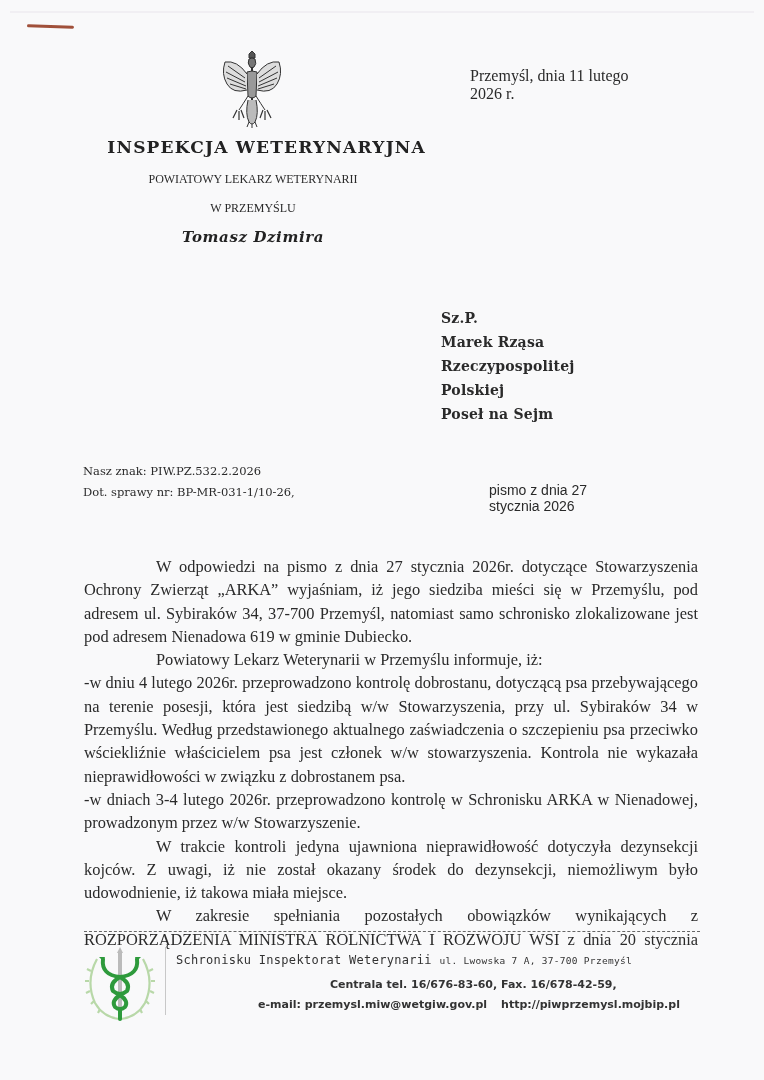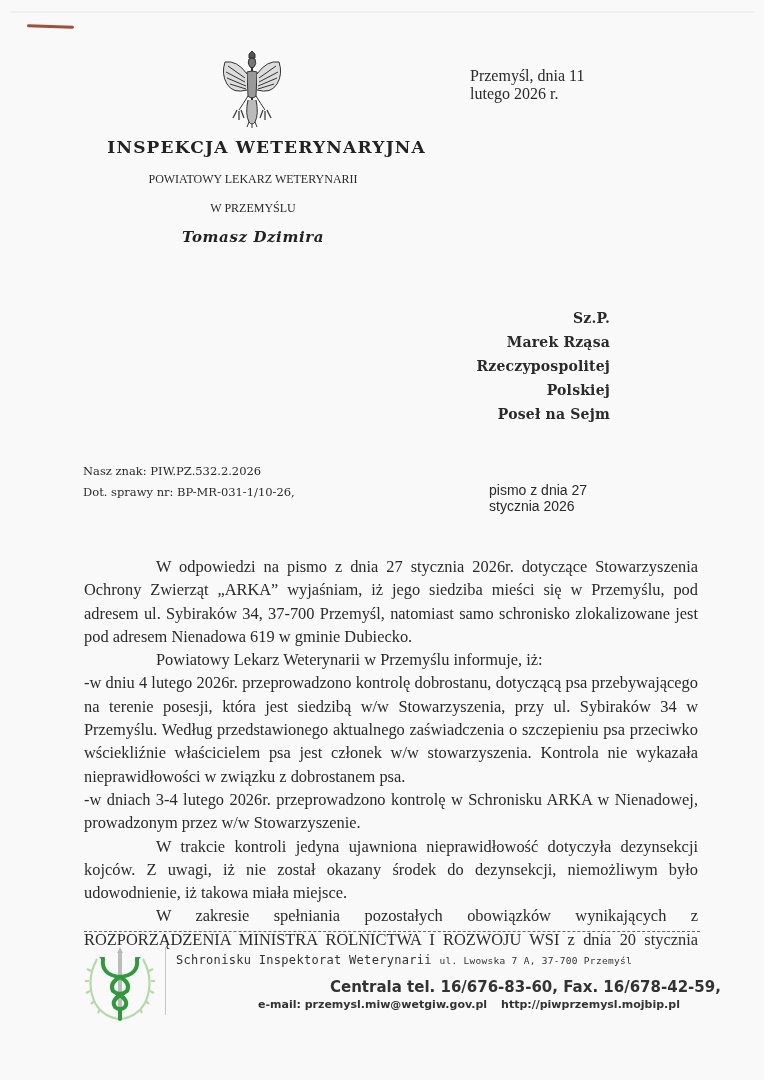--- a/index.html
+++ b/index.html
@@ -1,43 +1,43 @@
 <!DOCTYPE html>
 <html><head>
   <meta charset="utf-8">
   <style>
     html, body { margin: 0; padding: 0; }
     body {
       width: 764px; height: 1080px; position: relative; overflow: hidden;
       background: #f9f9fa; color: #222;
       font-family: "DejaVu Serif", serif;
     }
-    .page { position: absolute; left: 0; top: 0; width: 610px; height: 1080px; }
+    .page { position: absolute; left: 0; top: 0; width: 610px; height: 1080px; padding-left: 20px; }
     .scan-edge { position: absolute; left: 10px; top: 11px; width: 744px; height: 2px; background: #f1eff3; }
     .red-mark { position: absolute; left: 27px; top: 25px; width: 47px; height: 3px; background: #a0503a; transform: rotate(2deg); border-radius: 2px; }
     .eagle { position: absolute; left: 219px; top: 50px; width: 66px; height: 78px; }
     .date { position: absolute; left: 470px; top: 67px; font-family: "Liberation Serif", serif; font-size: 16px; color: #2a2a2a; }
     .org-title { position: absolute; left: 80px; top: 137px; width: 346px; text-align: right; font-family: "DejaVu Serif", serif; font-weight: bold; font-size: 17px; letter-spacing: 1.2px; color: #222; }
     .org-sub { position: absolute; left: 80px; width: 346px; text-align: center; font-family: "Liberation Serif", serif; font-size: 12px; color: #2a2a2a; }
     .org-sub.l1 { top: 172px; }
     .org-sub.l2 { top: 201px; }
     .org-name { position: absolute; left: 80px; top: 228px; width: 346px; text-align: center; font-family: "DejaVu Serif", serif; font-weight: bold; font-style: italic; font-size: 15px; letter-spacing: 0.6px; color: #222; }
-    .recipient { position: absolute; left: 441px; top: 306px; font-family: "DejaVu Serif", serif; font-weight: bold; font-size: 14px; line-height: 24px; color: #2a2a2a; letter-spacing: 0.2px; text-align: right; }
+    .recipient { position: absolute; left: 441px; top: 306px; font-family: "DejaVu Serif", serif; font-weight: bold; font-size: 14px; line-height: 24px; color: #2a2a2a; letter-spacing: 0.2px; }
     .ref { position: absolute; left: 83px; top: 461px; font-family: "DejaVu Serif", serif; font-size: 11.5px; line-height: 21px; color: #2a2a2a; }
     .ref-date { position: absolute; left: 489px; top: 482px; font-family: Liberation Sans, sans-serif; font-size: 14px; color: #2a2a2a; }
     .body { position: absolute; left: 84px; top: 555px; width: 614px; font-family: "Liberation Serif", serif; font-size: 16.4px; line-height: 23.3px; color: #2a2a2a; }
     .body p { margin: 0; text-align: justify; text-align-last: left; }
     .body p.indent { text-indent: 72px; }
     .body p.just-full { text-align-last: justify; }
     .rule { position: absolute; left: 84px; top: 931px; width: 616px; border-top: 1px dashed #666; }
     .foot-logo { position: absolute; left: 83px; top: 945px; width: 74px; height: 78px; }
     .foot-divider { position: absolute; left: 165px; top: 947px; width: 1px; height: 68px; background: #c8c8c8; }
     .foot-line1 { position: absolute; left: 176px; top: 953px; font-family: "DejaVu Sans Mono", monospace; font-size: 12px; color: #333; letter-spacing: 0.3px; white-space: nowrap; }
     .foot-line1 .small { font-size: 9.5px; }
-    .foot-line2 { position: absolute; left: 330px; top: 978px; font-family: "DejaVu Sans", sans-serif; font-weight: bold; font-size: 15px; color: #333; white-space: nowrap; }
+    .foot-line2 { position: absolute; left: 330px; top: 978px; font-family: "DejaVu Sans", sans-serif; font-weight: bold; font-size: 11px; color: #333; white-space: nowrap; }
     .foot-line3 { position: absolute; left: 258px; top: 998px; font-family: "DejaVu Sans", sans-serif; font-weight: bold; font-size: 11px; color: #333; white-space: nowrap; }
     .foot-line3 .gap { display: inline-block; width: 14px; }
   </style>
 </head>
 <body>
 
 <div class="page">
   <div class="scan-edge"></div>
   <div class="red-mark"></div>
 

